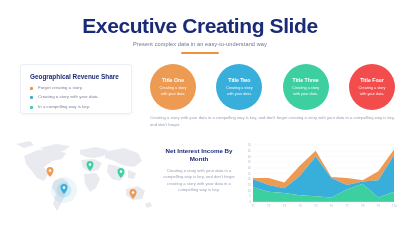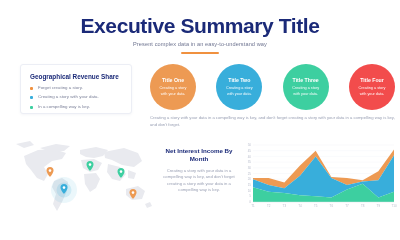--- a/index.html
+++ b/index.html
@@ -71,21 +71,21 @@
   .chart{position:absolute;left:240px;top:142px;width:156px;height:70px;}
   .chart svg{width:100%;height:100%;display:block;overflow:visible;}
   .tick{font-size:3px;fill:#b9bdcc;font-family:"Liberation Sans", sans-serif;}
   .xtick{font-size:3px;fill:#b9bdcc;font-family:"Liberation Sans", sans-serif;}
 </style>
 </head>
 <body>
 
 <div class="slide">
 
-  <div class="title">Executive Summary Title</div>
+  <div class="title">Executive Creating Slide</div>
   <div class="subtitle">Present complex data in an easy-to-understand way</div>
   <div class="accent-rule"></div>
 
   <div class="card">
     <div class="card-title">Geographical Revenue Share</div>
     <ul class="bullets">
       <li class="bullet">
         <span class="dot" style="background:#f0913f"></span>
         <span class="bullet-text">Forget creating a story.</span>
       </li>

